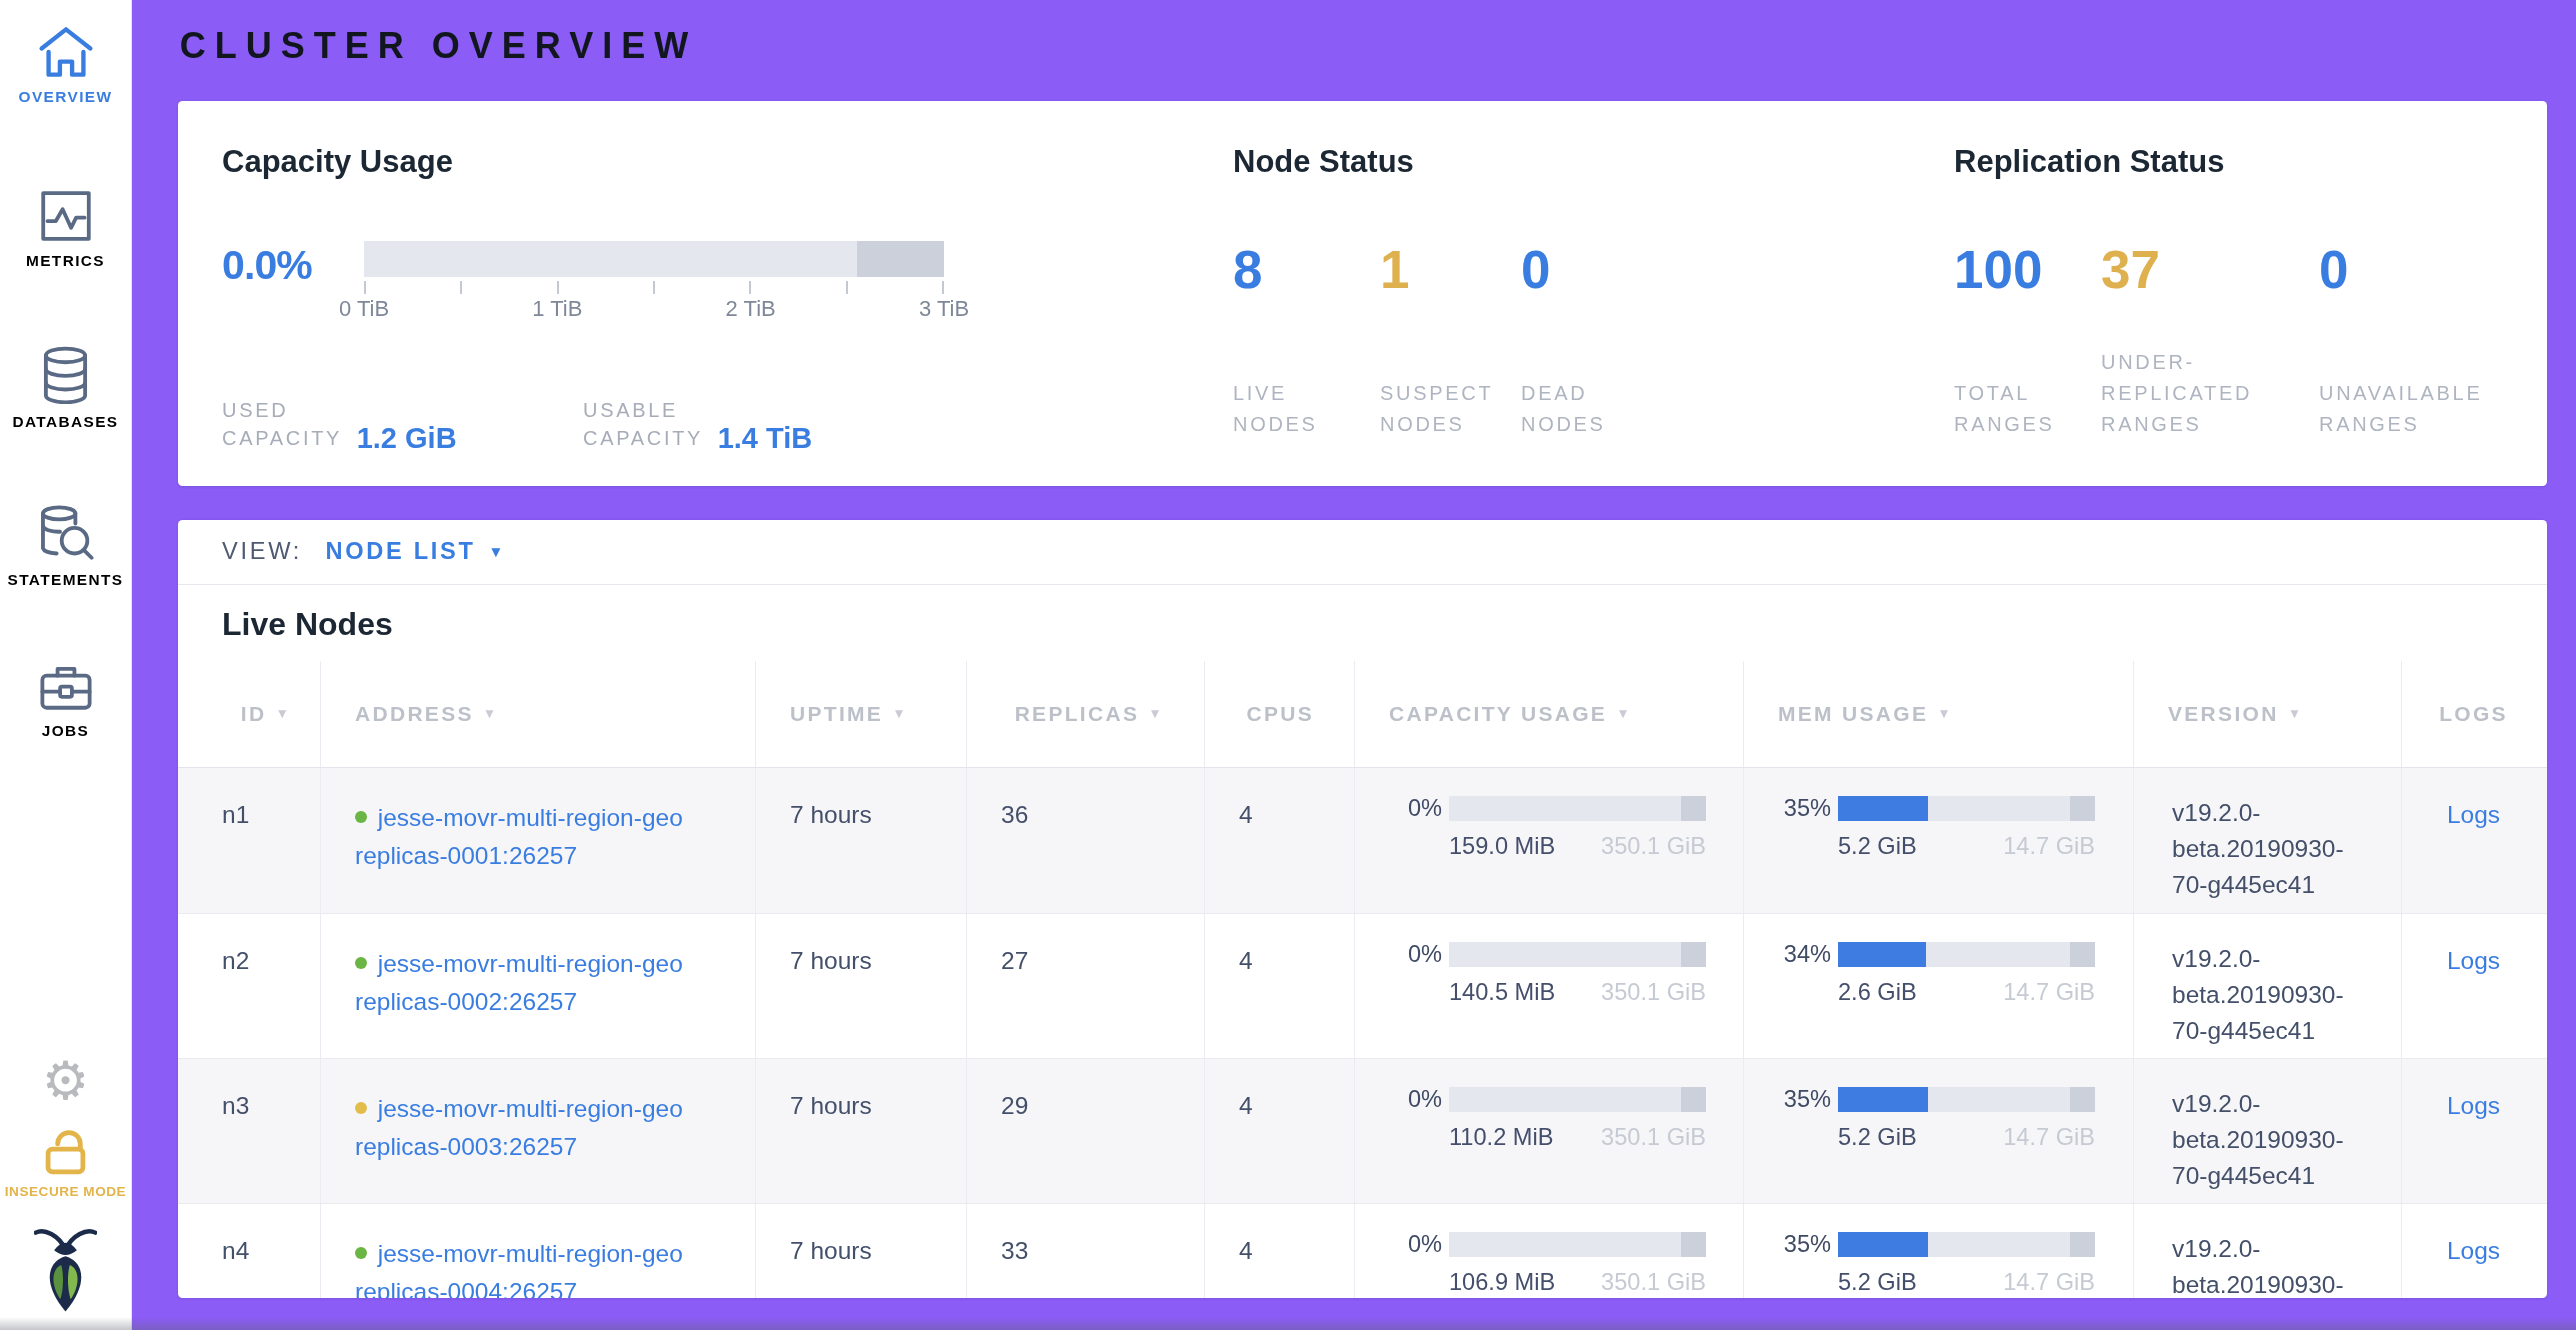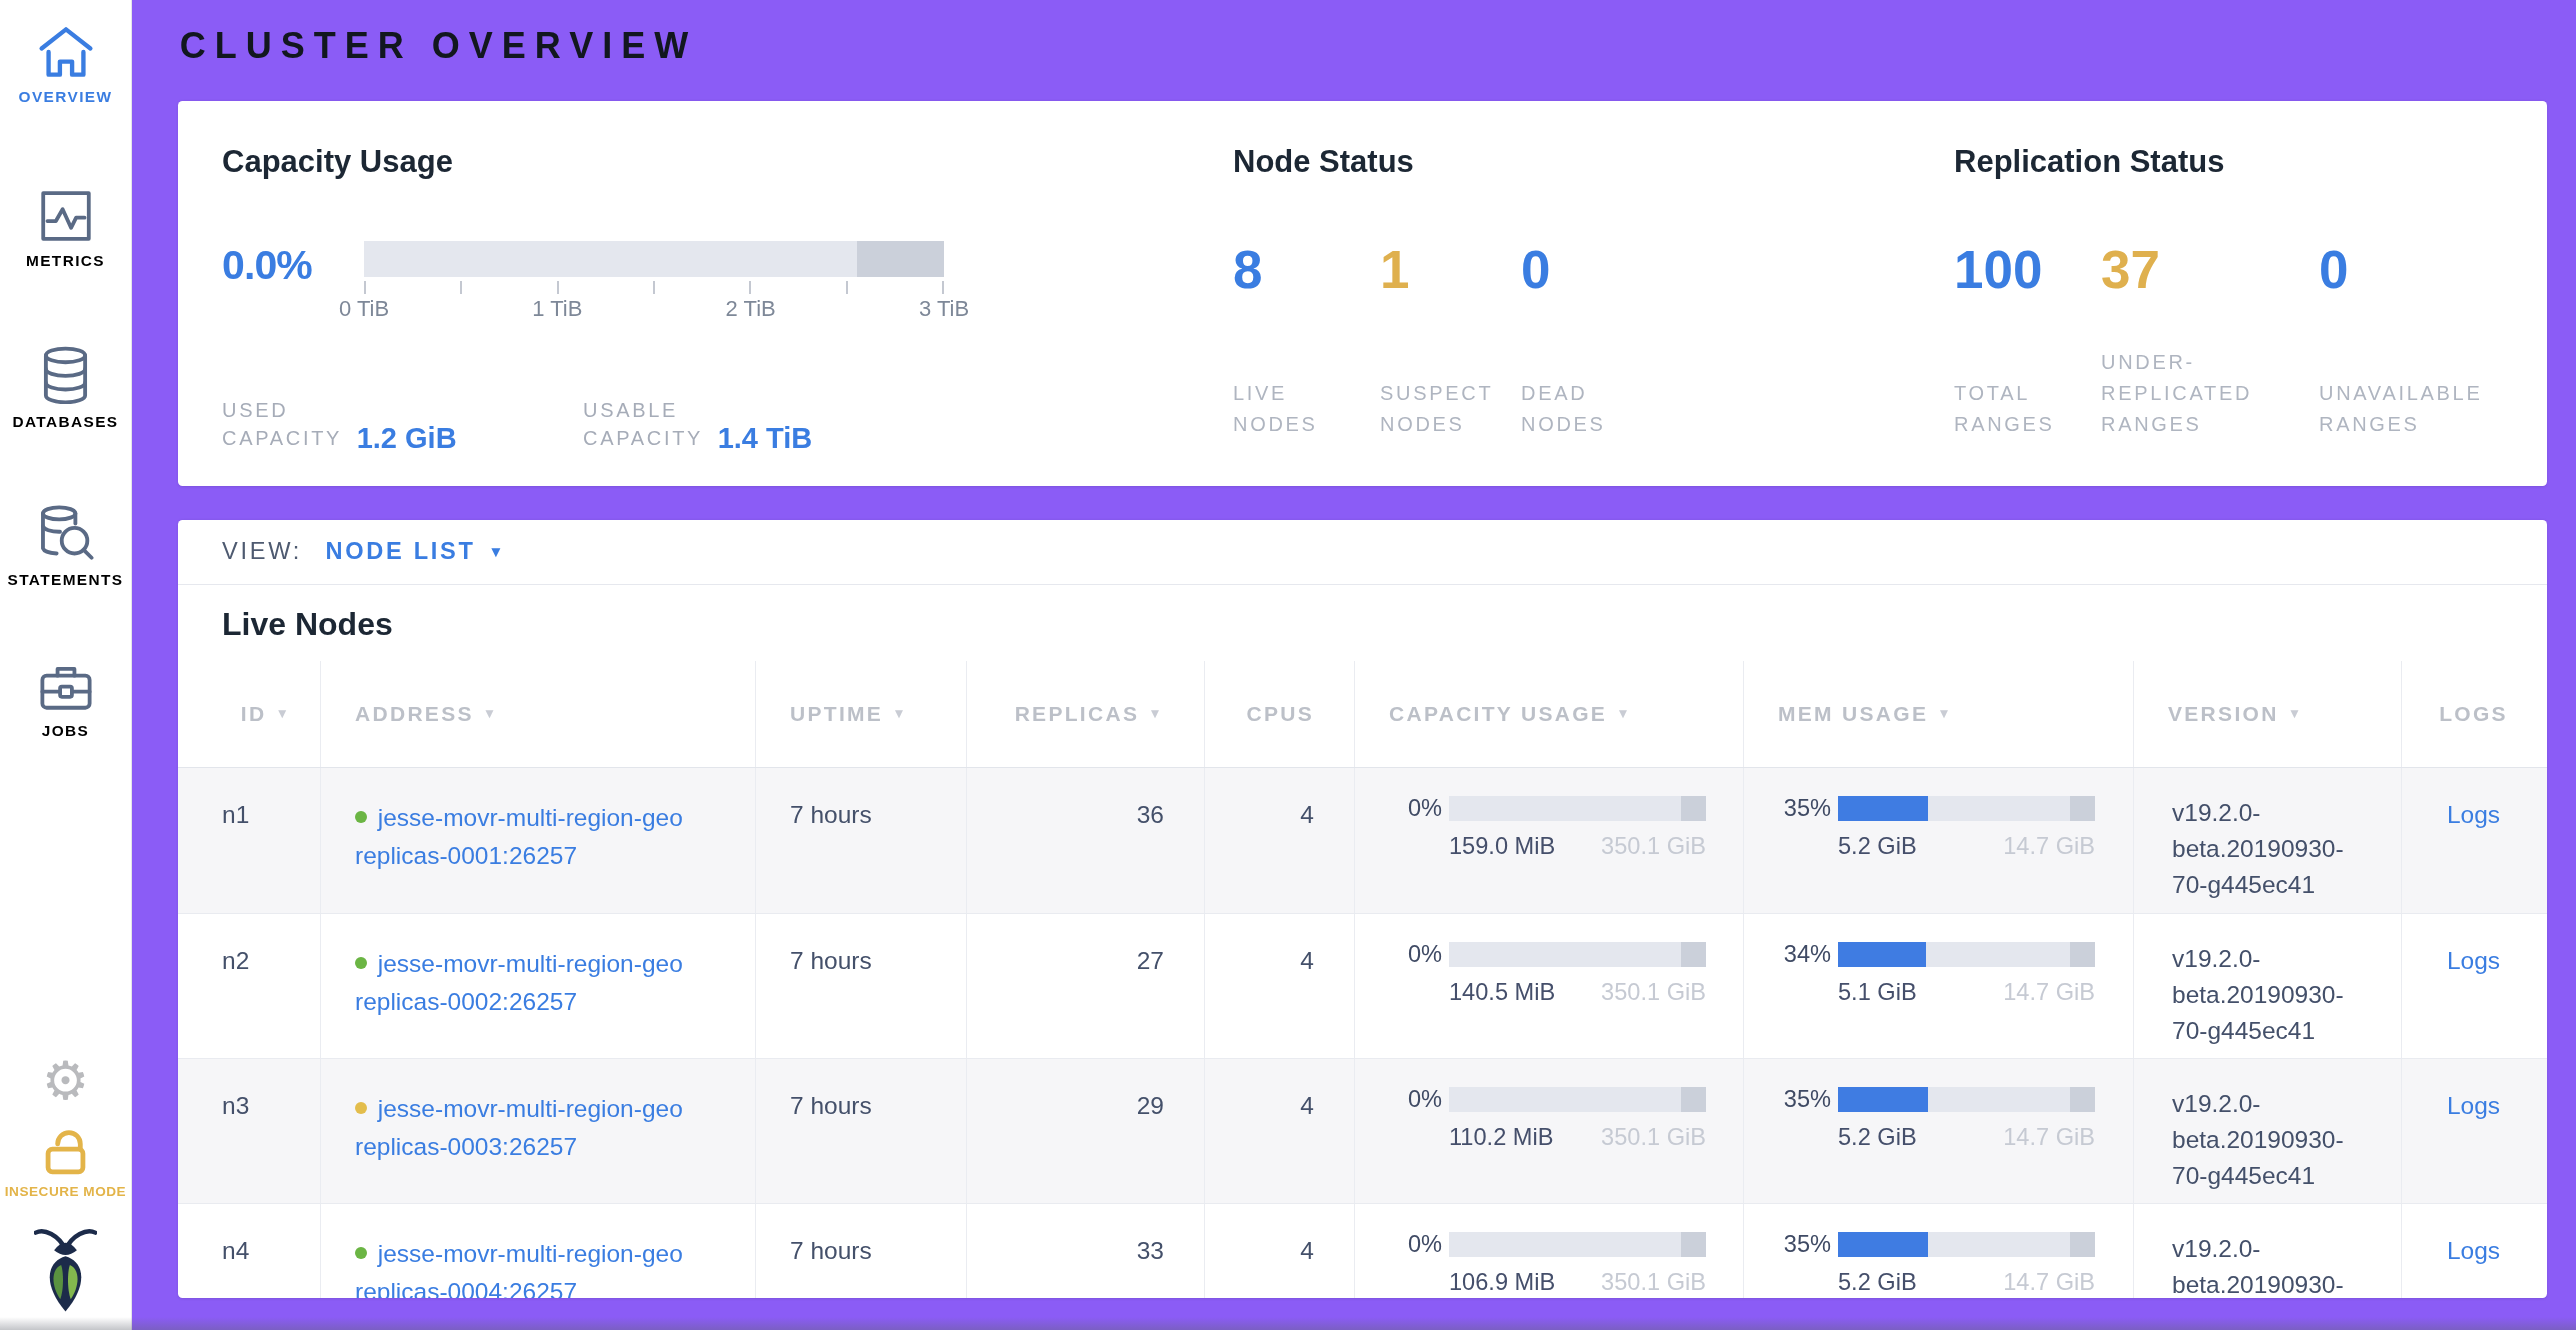--- a/index.html
+++ b/index.html
@@ -68,21 +68,21 @@
   .h-right { justify-content:flex-end; padding-right:40px; }
   .h-center { justify-content:center; padding:0; }
   .sort-arrow { font-size:13.6px; color:#c9ccd4; margin-left:9px; }
   .sort-arrow:empty { display:none; }
 
   .body-row { height:145px; }
   .body-row.striped { background:#f6f6f8; }
   .body-row + .body-row { border-top:0.9px solid #e9ebf0; }
   .b-cell { border-left:0.9px solid #eaecf1; font-size:24.5px; color:#44506a; padding:33px 34px 0 34px; overflow:hidden; }
   .b-cell:first-child { border-left:none; padding-left:44px; }
-  .cell-right { text-align:right; padding-right:40px; }
+  .cell-right { padding-right:40px; }
   .addr { padding-top:31px; line-height:38px; }
   .dot { display:inline-block; width:11.8px; height:11.8px; border-radius:50%; margin-right:11px; vertical-align:middle; position:relative; top:-2.7px; }
   .addr a { color:#3a7de1; text-decoration:none; cursor:pointer; }
   .bar-cell { padding:27px 0 0 34px; }
   .bar-line { display:flex; align-items:center; }
   .bar-pct { width:53px; text-align:right; margin-right:7.3px; font-size:23.6px; color:#3f4a64; }
   .track { position:relative; width:257px; height:25px; background:#e4e7ee; overflow:hidden; }
   .fill { position:absolute; left:0; top:0; height:100%; background:#3f7ce2; }
   .darkseg { position:absolute; right:0; top:0; height:100%; width:10%; background:#cbd0da; }
   .bar-vals { display:flex; justify-content:space-between; width:257px; margin-left:60px; margin-top:11px; font-size:23.6px; }
@@ -396,21 +396,21 @@
         </div>
         <div class="b-cell bar-cell">
           <div class="bar-line">
               <span class="bar-pct">34%</span>
             <span class="track">
                 <span class="fill" style="width: 34%;"></span>
                 <span class="darkseg"></span>
               </span>
             </div>
           <div class="bar-vals">
-              <span class="bar-used">5.1 GiB</span>
+              <span class="bar-used">2.6 GiB</span>
               <span class="bar-max">14.7 GiB</span>
             </div>
         </div>
         <div class="b-cell version-cell">
           <div>v19.2.0-</div>
             <div>beta.20190930-</div>
             <div>70-g445ec41</div>
         </div>
         <div class="b-cell logs-cell"><a>Logs</a></div>
       </div>

